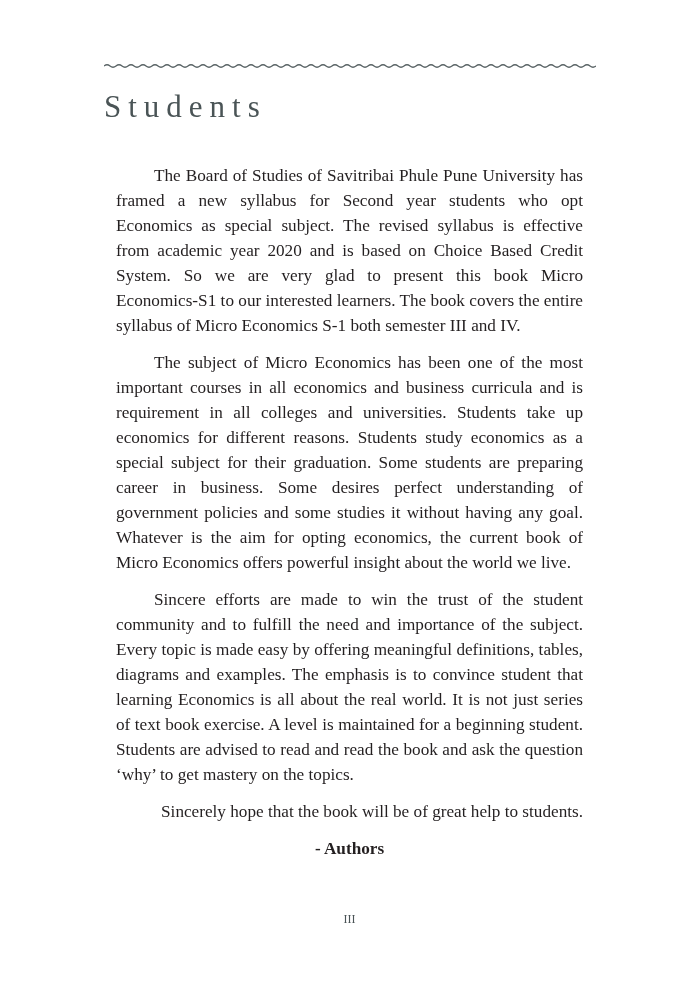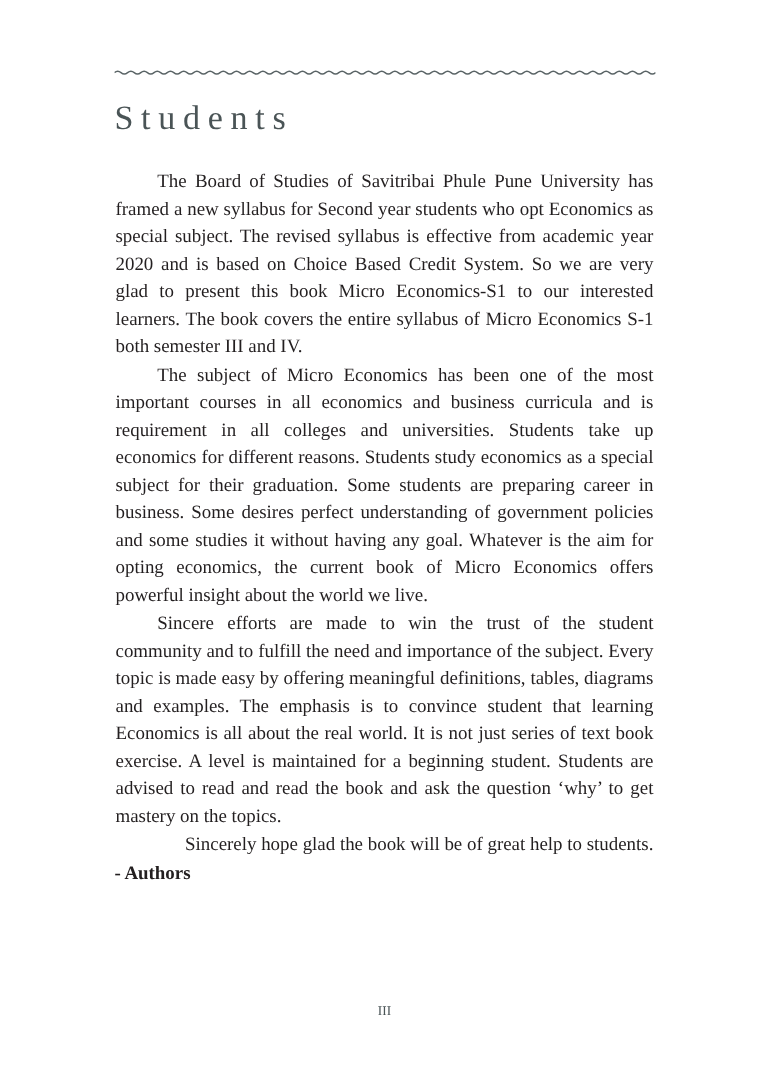--- a/index.html
+++ b/index.html
@@ -35,32 +35,32 @@
     }
     .body-text {
       position: absolute;
       left: 104px;
       top: 151px;
       width: 491px;
       font-size: 17.2px;
       line-height: 25px;
     }
     .para {
-      margin: 1px;
+      margin: 12px;
       text-align: justify;
       text-indent: 38px;
       hyphens: none;
     }
     .para.last {
       text-align: right;
       text-indent: 0;
     }
     .signature {
       margin: 0;
-      text-align: left;
+      text-align: center;
       font-weight: bold;
     }
     .page-number {
       position: absolute;
       left: 0;
       width: 699px;
       top: 912px;
       text-align: center;
       font-size: 12px;
       color: #4a5456;
@@ -72,17 +72,17 @@
 <svg class="wave" viewBox="0 0 492 12" preserveAspectRatio="none">
   <path id="wave-path" fill="none" stroke="#5a6466" stroke-width="1.3" d="M0 6 Q3 3.5 6 6 Q9 8.5 12 6 Q15 3.5 18 6 Q21 8.5 24 6 Q27 3.5 30 6 Q33 8.5 36 6 Q39 3.5 42 6 Q45 8.5 48 6 Q51 3.5 54 6 Q57 8.5 60 6 Q63 3.5 66 6 Q69 8.5 72 6 Q75 3.5 78 6 Q81 8.5 84 6 Q87 3.5 90 6 Q93 8.5 96 6 Q99 3.5 102 6 Q105 8.5 108 6 Q111 3.5 114 6 Q117 8.5 120 6 Q123 3.5 126 6 Q129 8.5 132 6 Q135 3.5 138 6 Q141 8.5 144 6 Q147 3.5 150 6 Q153 8.5 156 6 Q159 3.5 162 6 Q165 8.5 168 6 Q171 3.5 174 6 Q177 8.5 180 6 Q183 3.5 186 6 Q189 8.5 192 6 Q195 3.5 198 6 Q201 8.5 204 6 Q207 3.5 210 6 Q213 8.5 216 6 Q219 3.5 222 6 Q225 8.5 228 6 Q231 3.5 234 6 Q237 8.5 240 6 Q243 3.5 246 6 Q249 8.5 252 6 Q255 3.5 258 6 Q261 8.5 264 6 Q267 3.5 270 6 Q273 8.5 276 6 Q279 3.5 282 6 Q285 8.5 288 6 Q291 3.5 294 6 Q297 8.5 300 6 Q303 3.5 306 6 Q309 8.5 312 6 Q315 3.5 318 6 Q321 8.5 324 6 Q327 3.5 330 6 Q333 8.5 336 6 Q339 3.5 342 6 Q345 8.5 348 6 Q351 3.5 354 6 Q357 8.5 360 6 Q363 3.5 366 6 Q369 8.5 372 6 Q375 3.5 378 6 Q381 8.5 384 6 Q387 3.5 390 6 Q393 8.5 396 6 Q399 3.5 402 6 Q405 8.5 408 6 Q411 3.5 414 6 Q417 8.5 420 6 Q423 3.5 426 6 Q429 8.5 432 6 Q435 3.5 438 6 Q441 8.5 444 6 Q447 3.5 450 6 Q453 8.5 456 6 Q459 3.5 462 6 Q465 8.5 468 6 Q471 3.5 474 6 Q477 8.5 480 6 Q483 3.5 486 6 Q489 8.5 492 6"></path>
 </svg>
 
 <h1 class="title">Students</h1>
 
 <div class="body-text">
   <p class="para">The Board of Studies of Savitribai Phule Pune University has framed a new syllabus for Second year students who opt Economics as special subject. The revised syllabus is effective from academic year 2020 and is based on Choice Based Credit System. So we are very glad to present this book Micro Economics-S1 to our interested learners. The book covers the entire syllabus of Micro Economics S-1 both semester III and IV.</p>
   <p class="para">The subject of Micro Economics has been one of the most important courses in all economics and business curricula and is requirement in all colleges and universities. Students take up economics for different reasons. Students study economics as a special subject for their graduation. Some students are preparing career in business. Some desires perfect understanding of government policies and some studies it without having any goal. Whatever is the aim for opting economics, the current book of Micro Economics offers powerful insight about the world we live.</p>
   <p class="para">Sincere efforts are made to win the trust of the student community and to fulfill the need and importance of the subject. Every topic is made easy by offering meaningful definitions, tables, diagrams and examples. The emphasis is to convince student that learning Economics is all about the real world. It is not just series of text book exercise. A level is maintained for a beginning student. Students are advised to read and read the book and ask the question ‘why’ to get mastery on the topics.</p>
-  <p class="para last">Sincerely hope glad the book will be of great help to students.</p>
+  <p class="para last">Sincerely hope that the book will be of great help to students.</p>
   <p class="signature">- Authors</p>
 </div>
 
 <div class="page-number">III</div>
 
 </body></html>

